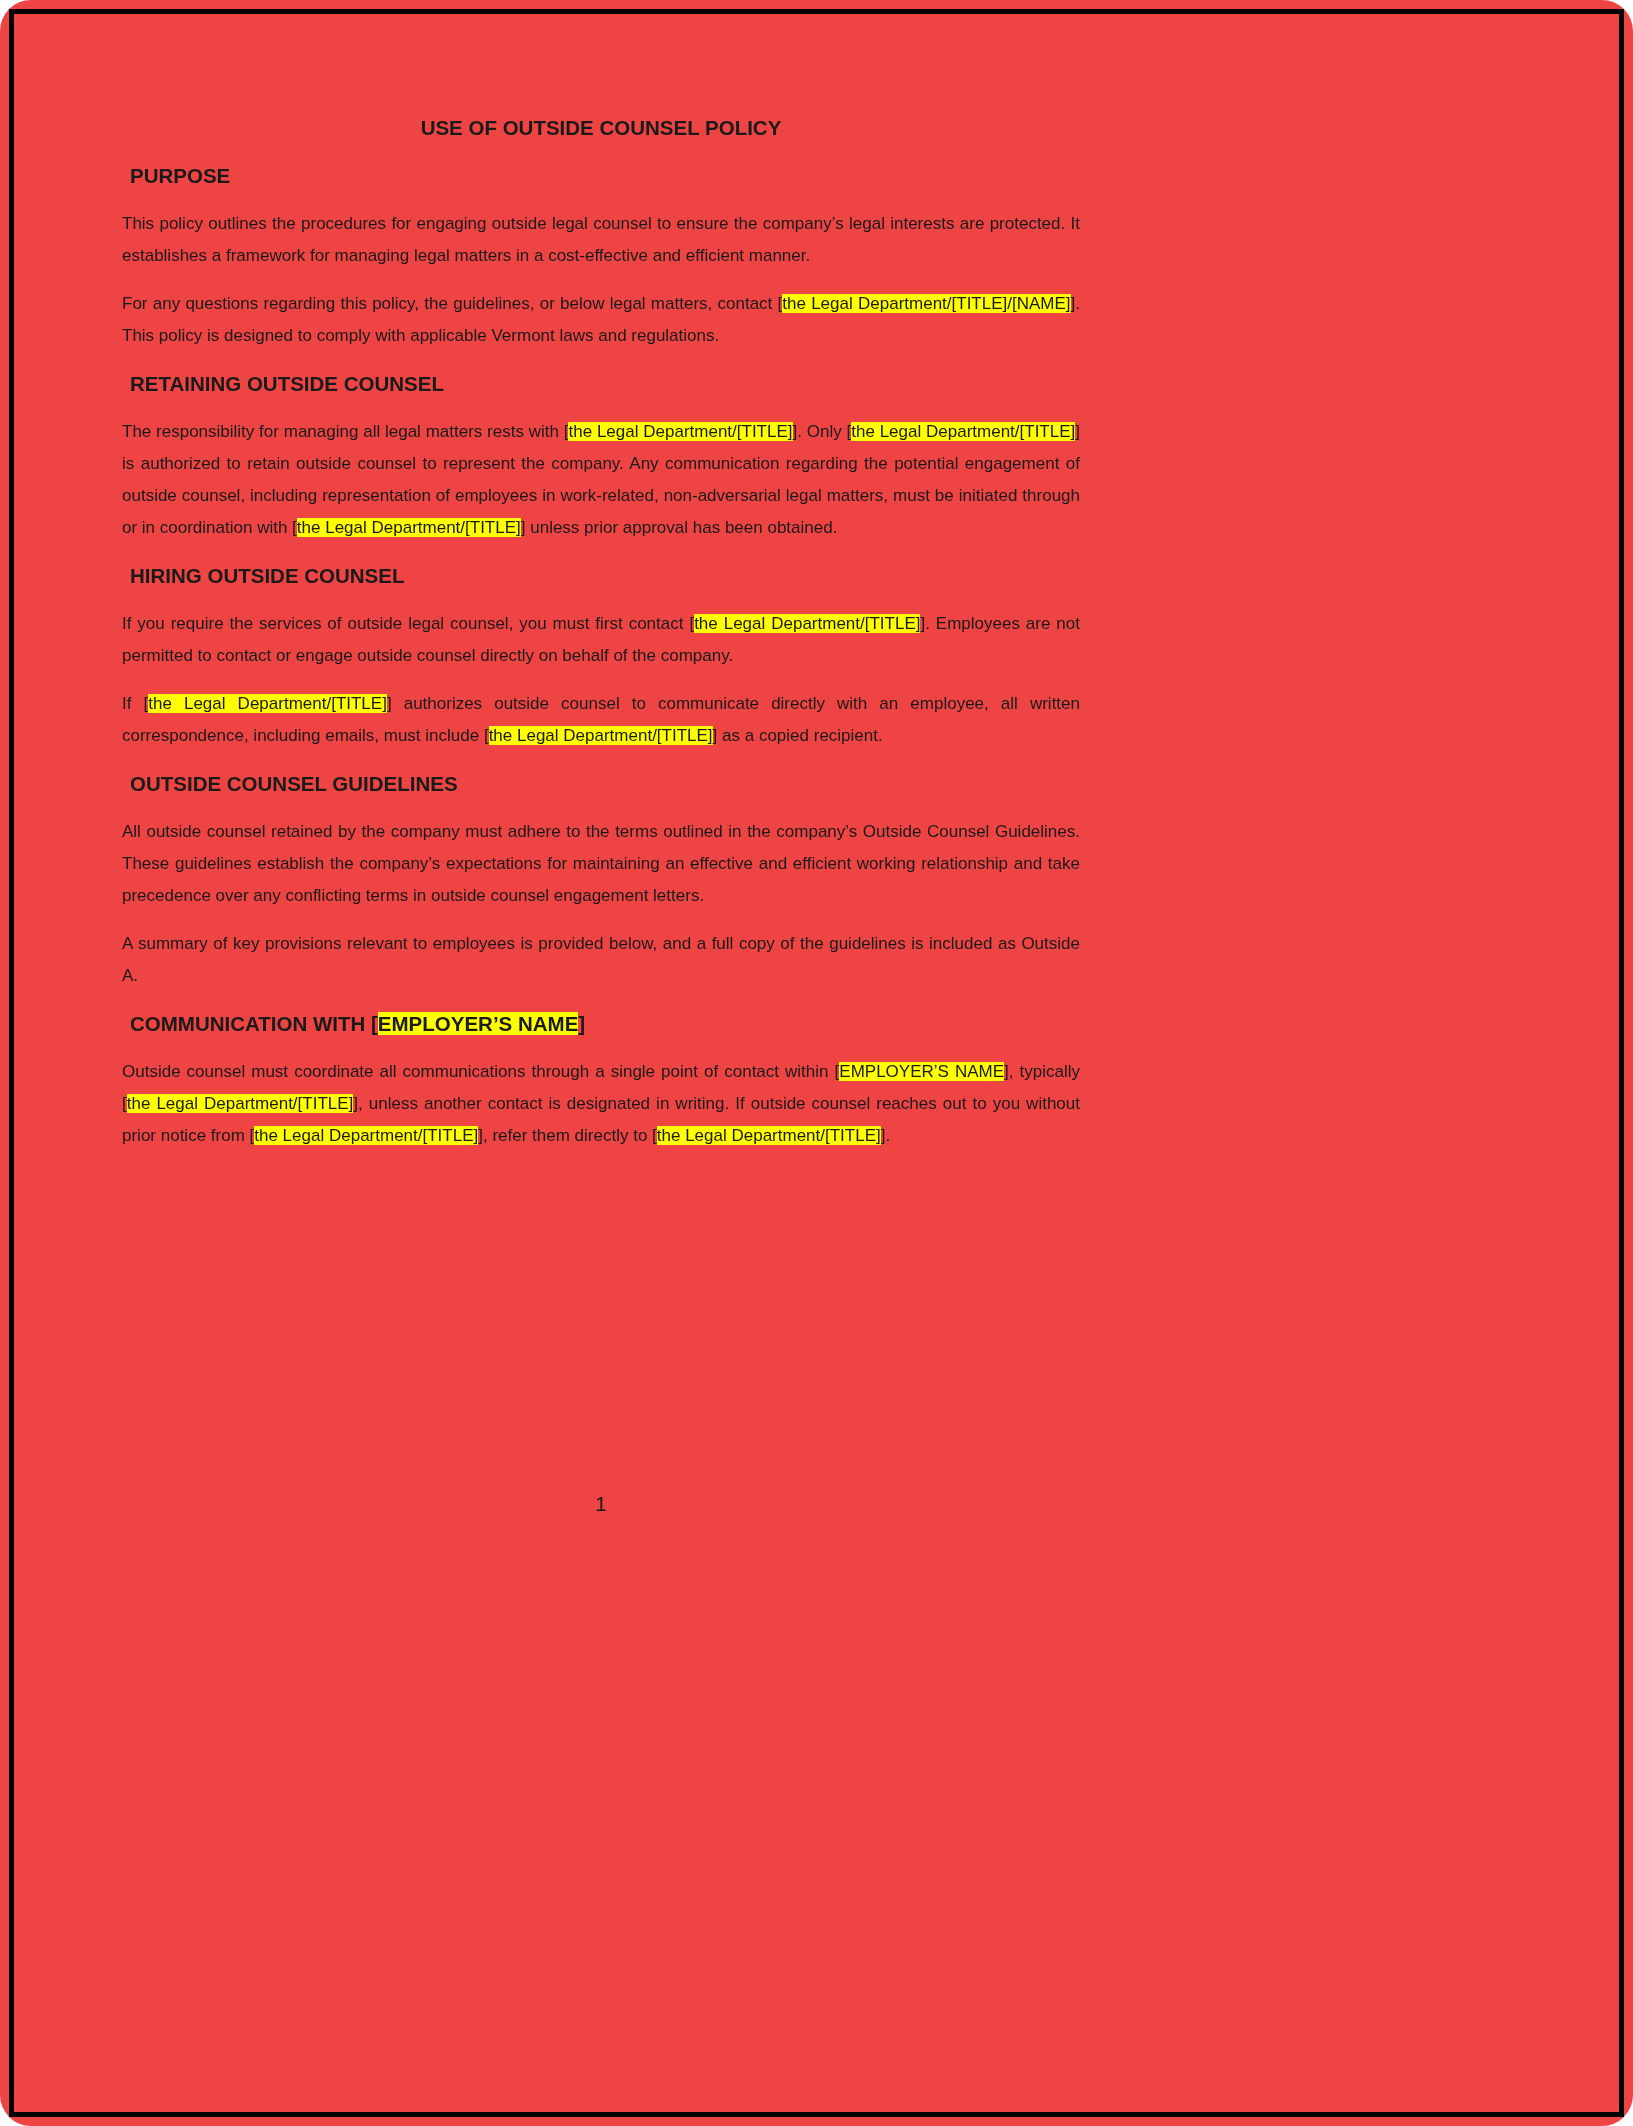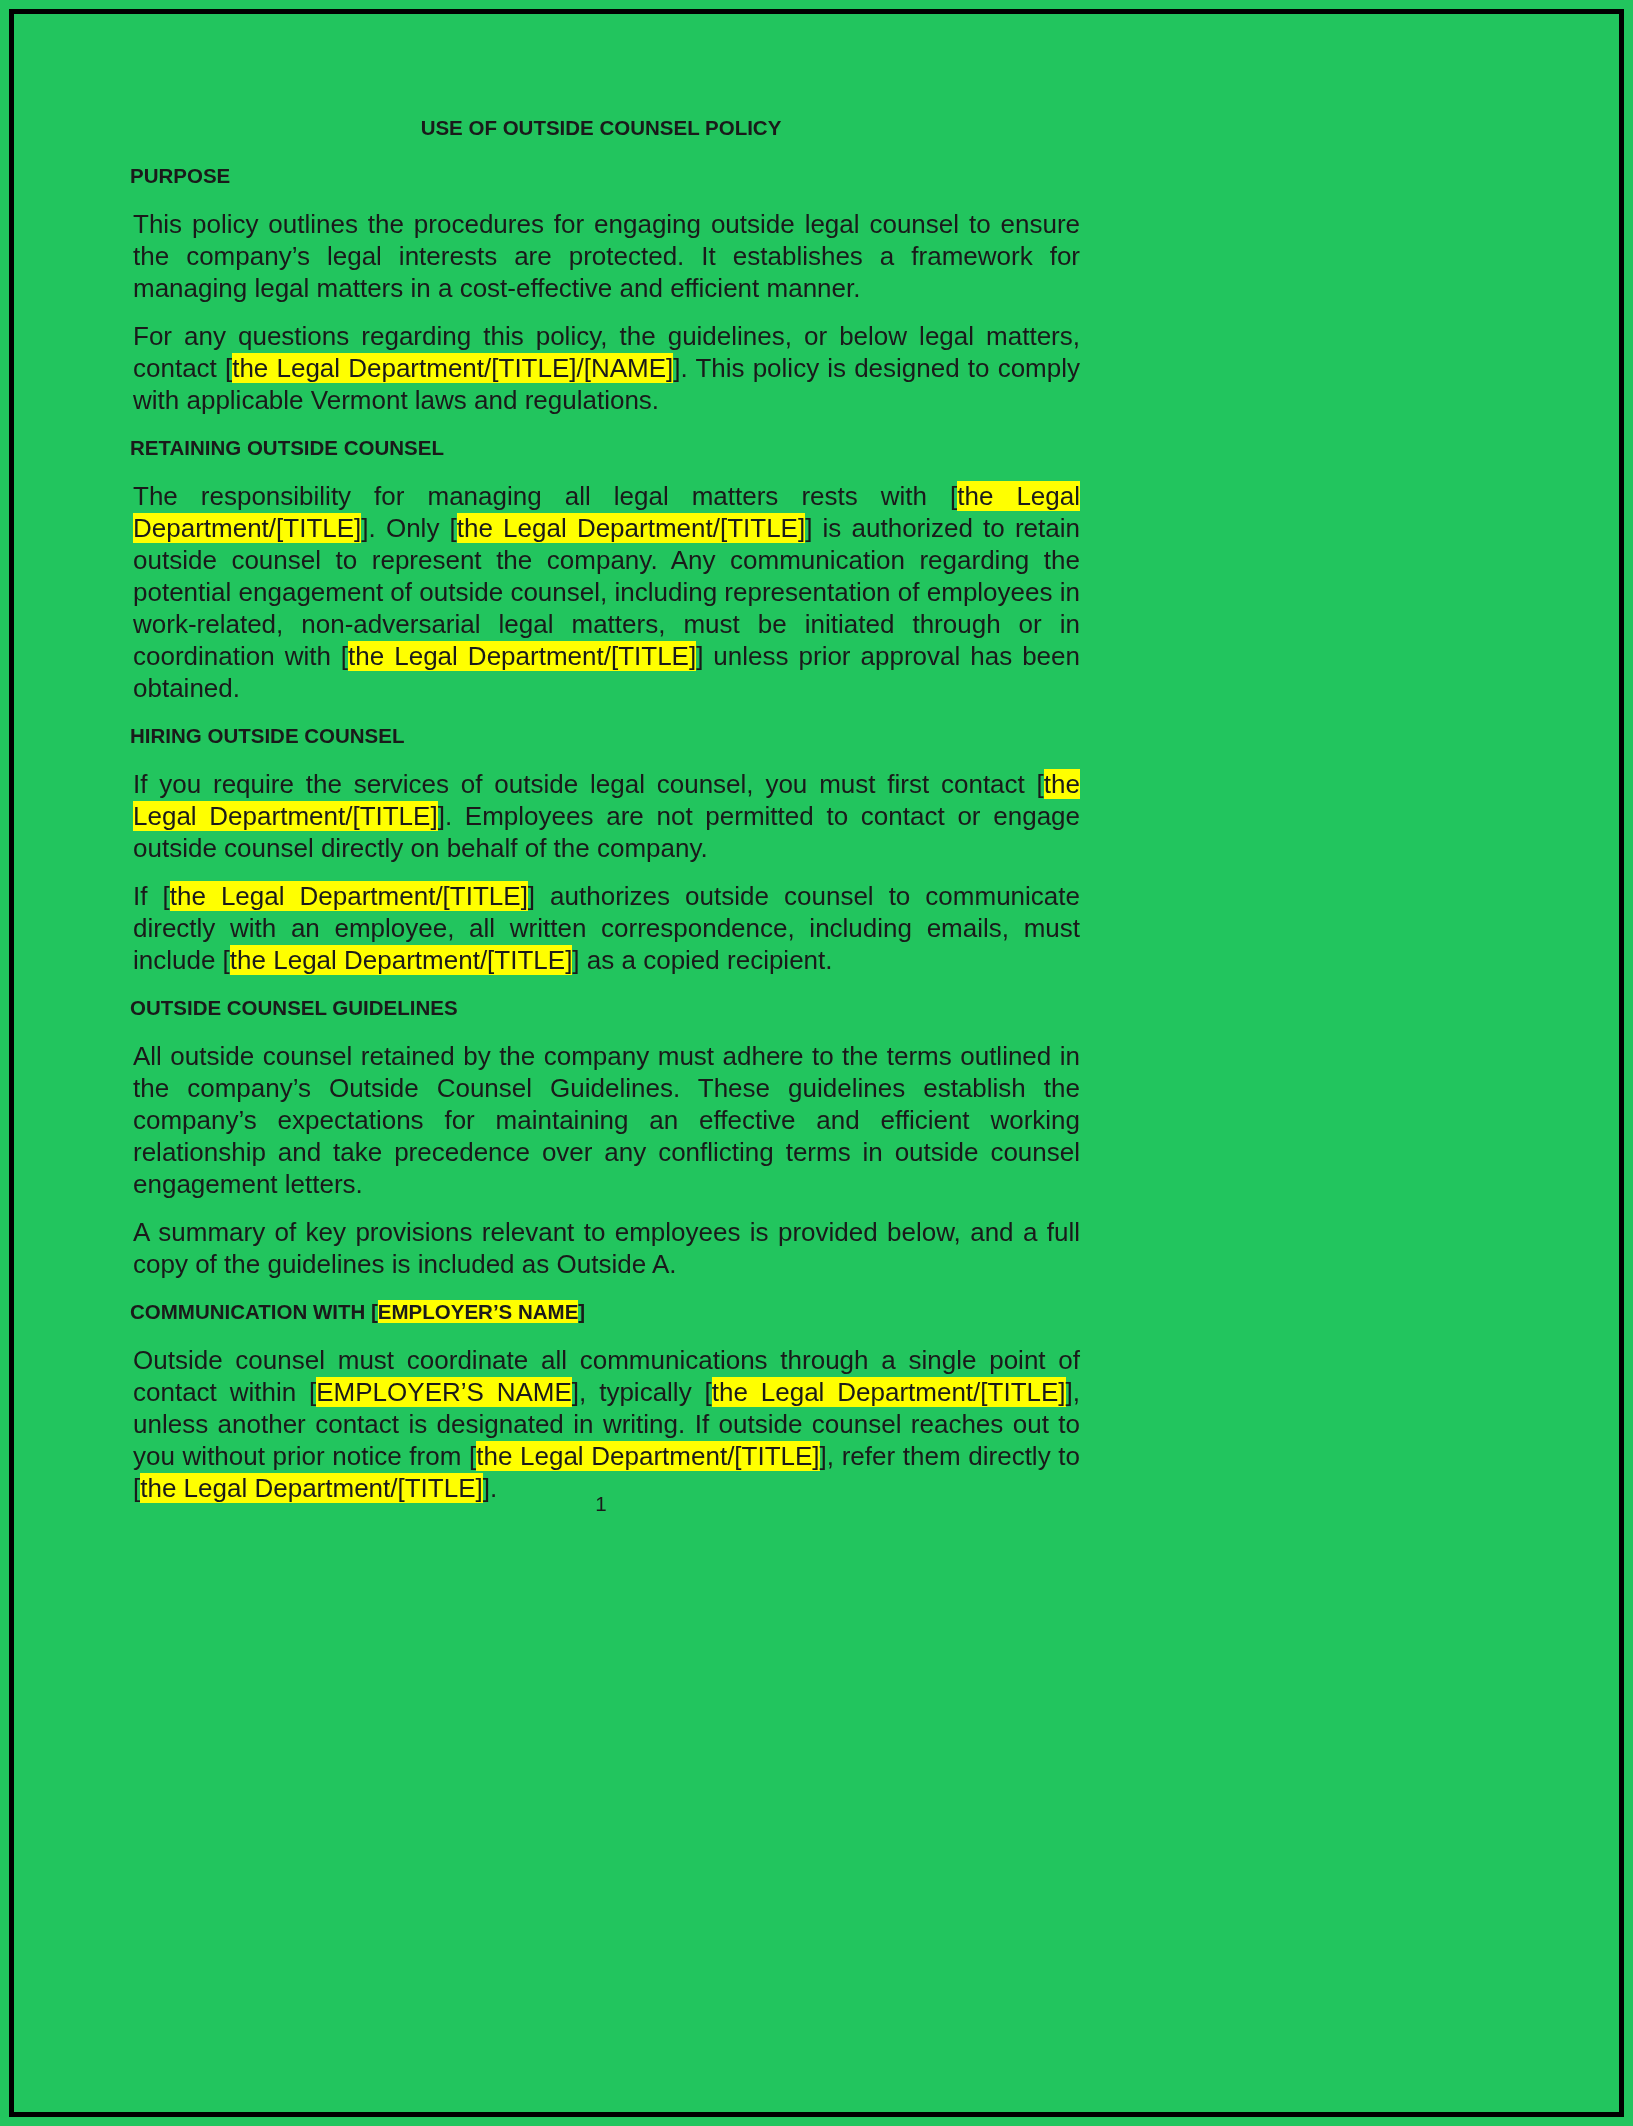--- a/index.html
+++ b/index.html
@@ -1,23 +1,24 @@
 <!DOCTYPE html>
 <html style="--hl: #ffff00;"><head>
 <meta charset="utf-8">
 <style>
   html, body { margin: 0; padding: 0; background: #ffffff; }
   .page {
     position: relative;
     width: 1633px;
     height: 2126px;
-    background: #22c55e;
+    background: #ef4444;
     font-family: "Liberation Sans", "DejaVu Sans", sans-serif;
     color: #1a1a1a;
     overflow: hidden;
+    border-radius: 31px;
   }
   .frame {
     position: absolute;
     inset: 9px;
     border: 5px solid #000000;
     pointer-events: none;
   }
   .content {
     position: absolute;
     left: 122px;
@@ -31,24 +32,24 @@
     text-align: center;
     margin: 0 0 16px 0;
   }
   .section-heading {
     font-size: 20.5px;
     line-height: 32px;
     font-weight: 700;
     margin: 16px 0 16px 8px;
   }
   .paragraph {
-    font-size: 26px;
+    font-size: 17px;
     line-height: 32px;
     text-align: justify;
-    margin: 0 0 16px 11px;
+    margin: 0 0 16px 0;
   }
   .hl {
     background: var(--hl, #ffff00);
   }
   .page-number {
     position: absolute;
     top: 1488px;
     left: 122px;
     width: 958px;
     text-align: center;

